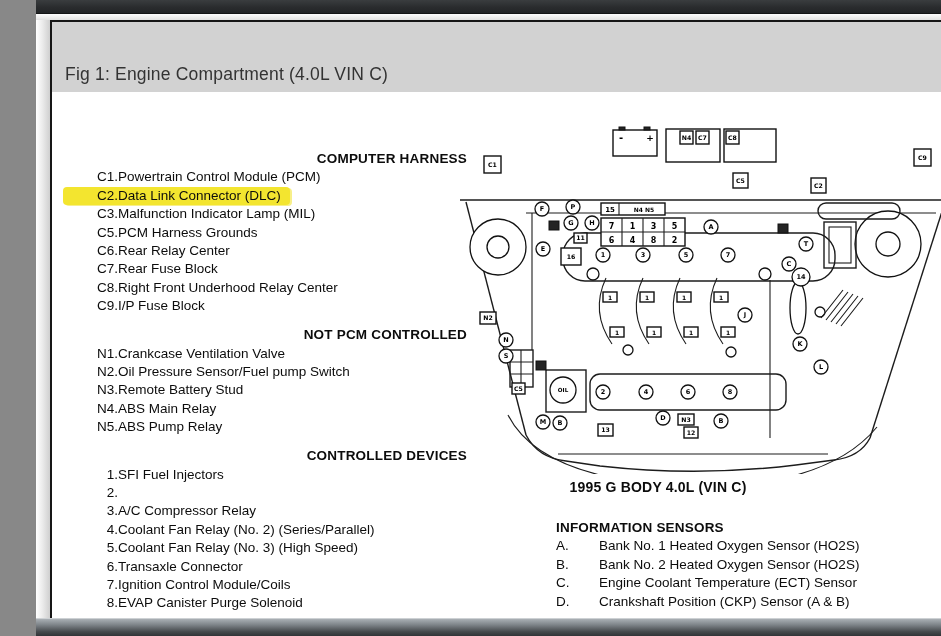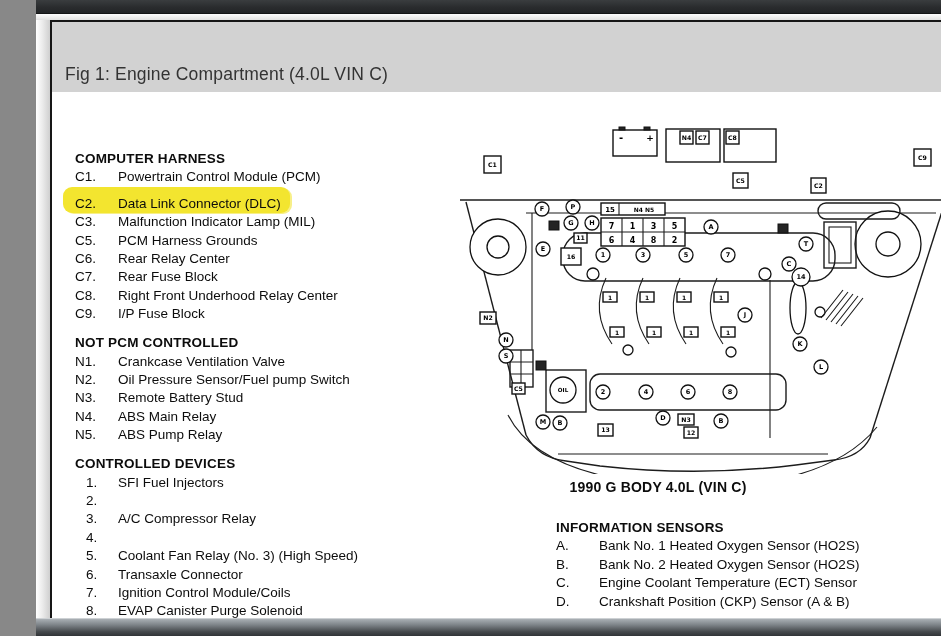--- a/index.html
+++ b/index.html
@@ -21,30 +21,30 @@
   .margin-left{position:absolute;left:0;top:13px;width:14px;height:623px;z-index:1;
     background:linear-gradient(90deg,#ffffff 0%,#ececec 45%,#cfcfcf 100%);}
   .margin-right{position:absolute;left:915px;top:13px;width:26px;height:623px;z-index:1;
     background:linear-gradient(90deg,#f3f3f3 0%,#dcdcdc 45%,#c2c2c2 100%);}
   
   .panel{position:absolute;left:14px;top:20px;width:901px;height:616px;z-index:10;
     background:#ffffff;border:2px solid #161616;box-sizing:border-box;}
   .panel-header{position:absolute;left:0;top:0;width:100%;height:70px;background:#d2d2d2;}
   .fig-title{position:absolute;left:13px;top:42px;font-size:17.5px;color:#333;letter-spacing:.2px;}
   
-  .legend{position:absolute;left:23px;top:128px;width:392px;color:#0c0c0c;}
+  .legend{position:absolute;left:23px;top:128px;width:392px;color:#0c0c0c;text-align:right;}
   .sensors{position:absolute;left:504px;top:497px;width:392px;color:#0c0c0c;}
   .sec{margin-top:10.5px;}
   .sec:first-child{margin-top:0;}
   .sec-title{font-weight:bold;font-size:13.5px;line-height:18.4px;letter-spacing:.2px;}
   .row{display:flex;font-size:13.5px;line-height:18.4px;width:fit-content;}
   .code{flex:0 0 43px;box-sizing:border-box;}
   .sec.indent .code{padding-left:11px;}
   .name{white-space:pre-wrap;max-width:340px;}
-  .row.hl{background:#f3e52f;margin-left:-12px;padding:8px 9px 0 12px;border-radius:9px;
+  .row.hl{background:#f3e52f;margin-left:-12px;padding:0 9px 0 12px;border-radius:4px;
     box-shadow:2px 1px 0 rgba(240,225,40,.55);}
   
   .diagram{position:absolute;left:406px;top:78px;width:495px;height:374px;}
   .dg-outline{stroke:#1c1c1c;stroke-width:1.4;fill:none;}
   .dg-thin{stroke:#1c1c1c;stroke-width:1.1;fill:none;}
   .dg-box{fill:#fff;stroke:#111;stroke-width:1.4;}
   .dg-dark{fill:#242424;stroke:#111;}
   .dg-circ{fill:#fff;stroke:#111;stroke-width:1.3;}
   .dg-t{font-family:"DejaVu Sans",sans-serif;font-weight:bold;fill:#000;text-anchor:middle;}
   .caption{position:absolute;left:416px;top:457px;width:380px;text-align:center;
@@ -134,20 +134,21 @@
             </div>
             <div class="row">
               <span class="code">2.</span>
             </div>
             <div class="row">
               <span class="code">3.</span>
               <span class="name">A/C Compressor Relay</span>
             </div>
             <div class="row">
               <span class="code">4.</span>
+              <span class="name">Coolant Fan Relay (No. 2) (Series/Parallel)</span>
             </div>
             <div class="row">
               <span class="code">5.</span>
               <span class="name">Coolant Fan Relay (No. 3) (High Speed)</span>
             </div>
             <div class="row">
               <span class="code">6.</span>
               <span class="name">Transaxle Connector</span>
             </div>
             <div class="row">
@@ -323,21 +324,21 @@
             <text x="216.5" y="129" class="dg-t" font-size="8">5</text>
             <text x="153.5" y="143" class="dg-t" font-size="8">6</text>
             <text x="174.5" y="143" class="dg-t" font-size="8">4</text>
             <text x="195.5" y="143" class="dg-t" font-size="8">8</text>
             <text x="216.5" y="143" class="dg-t" font-size="8">2</text>
             <text x="163" y="41" class="dg-t" font-size="10">-</text>
             <text x="192" y="41" class="dg-t" font-size="9">+</text>
           </svg>
       </div>
 
-      <div class="caption">1990 G BODY 4.0L (VIN C)</div>
+      <div class="caption">1995 G BODY 4.0L (VIN C)</div>
 
       <div class="sensors" id="sensors-mount">
           <div class="sec">
             <div class="sec-title">INFORMATION SENSORS</div>
             <div class="row">
               <span class="code">A.</span>
               <span class="name">Bank No. 1 Heated Oxygen Sensor (HO2S)</span>
             </div>
             <div class="row">
               <span class="code">B.</span>

